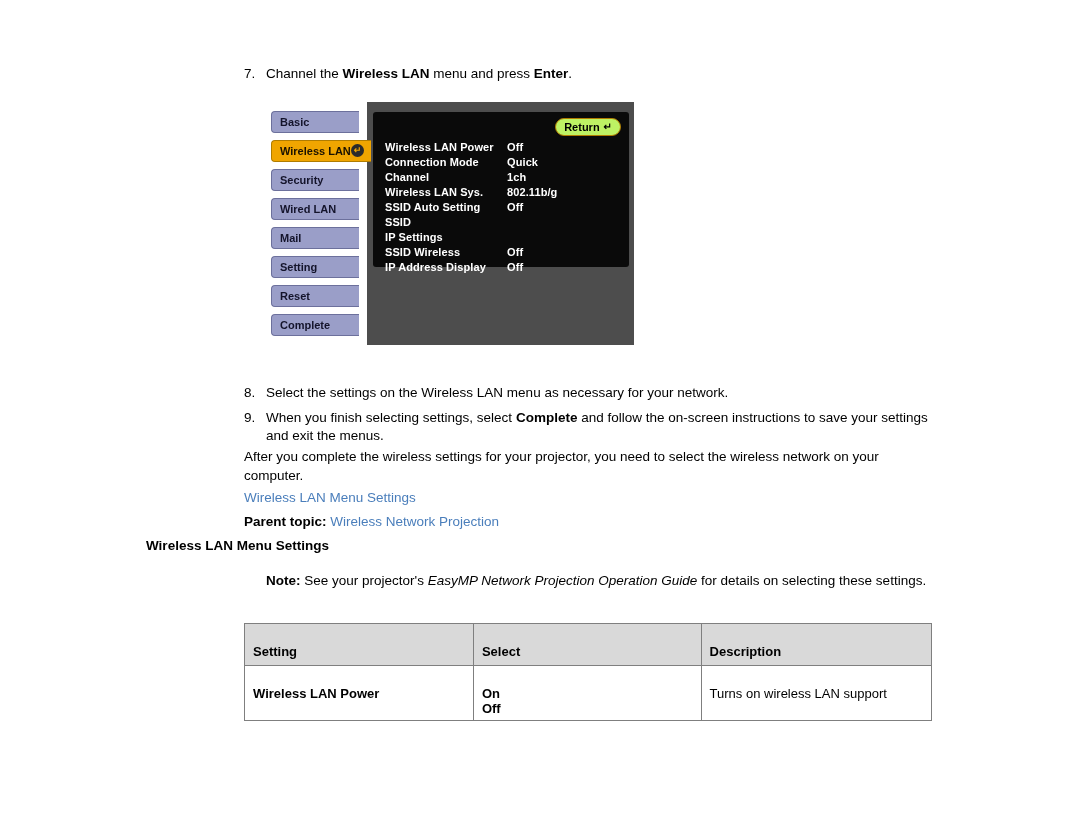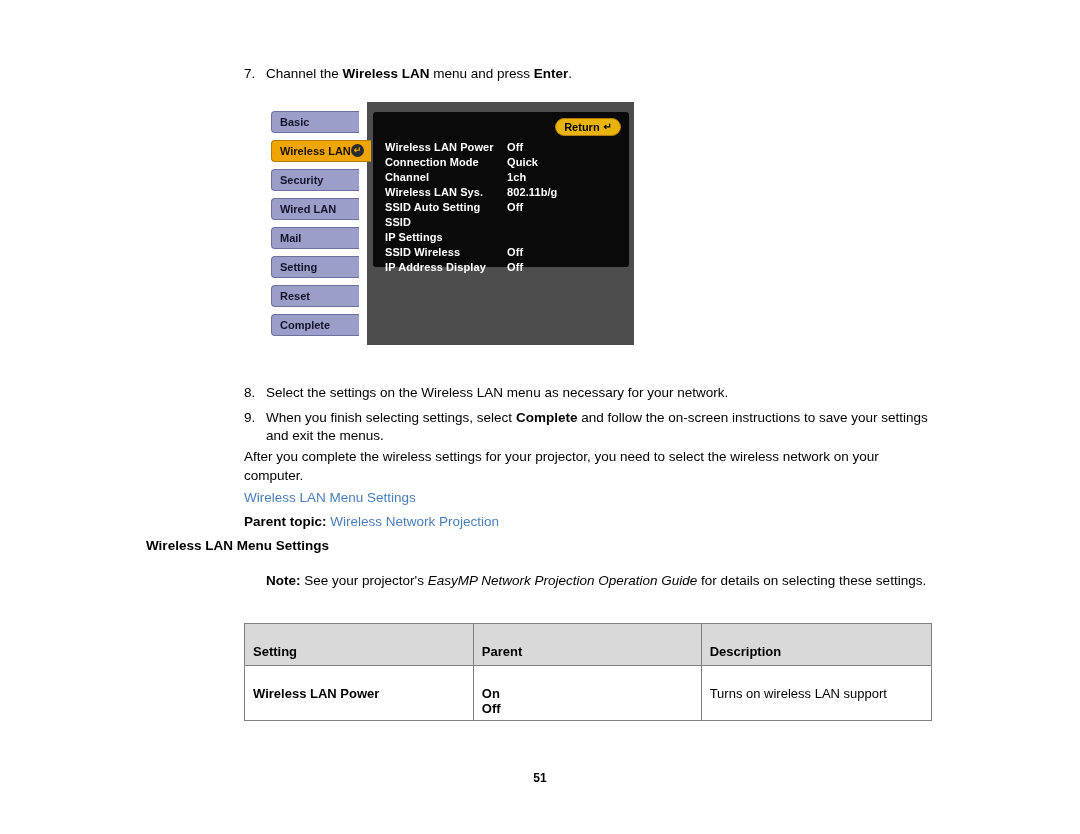--- a/index.html
+++ b/index.html
@@ -54,21 +54,21 @@
     top: 10px;
     width: 256px;
     height: 155px;
     background: #0a0a0a;
     border-radius: 3px;
   }
   .return-btn {
     position: absolute;
     right: 8px;
     top: 6px;
-    background: #eab308;
+    background: #bef264;
     color: #000;
     font-weight: bold;
     font-size: 11px;
     border-radius: 9px;
     padding: 2px 8px 2px 8px;
     display: flex;
     align-items: center;
     gap: 4px;
     border: 1px solid #b07c00;
   }
@@ -299,31 +299,30 @@
   <div class="heading" style="left:146px; top:538px;">Wireless LAN Menu Settings</div>
 
   <div class="para" style="left:244px; top:572px; width:686px;margin-left:22px;">
     <span class="b">Note:</span><span> See your projector's </span><em>EasyMP Network Projection Operation Guide</em><span> for details on selecting these settings.</span>
   </div>
 
   <table class="tbl">
     <thead>
       <tr>
         <th class="col1">Setting</th>
-        <th class="col2">Parent</th>
+        <th class="col2">Select</th>
         <th class="col3">Description</th>
       </tr>
     </thead>
     <tbody>
       <tr>
         <td class="cell-strong">Wireless LAN Power</td>
         <td>
           <div class="opt-line">On</div>
           <div class="opt-line">Off</div>
         </td>
         <td>Turns on wireless LAN support</td>
       </tr>
     </tbody>
   </table>
 
-  <div class="pagenum">51</div>
 
 </div>
 
 </body></html>

